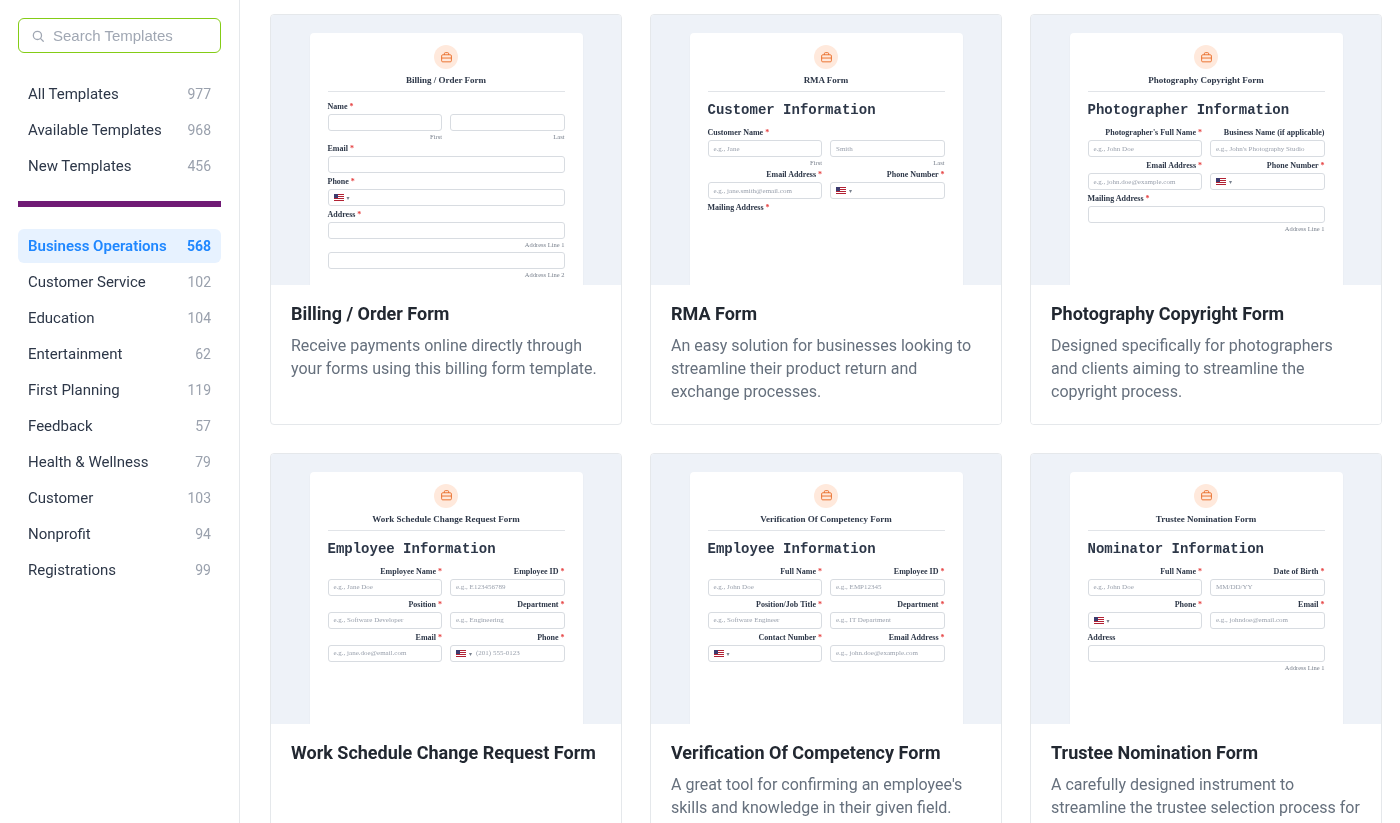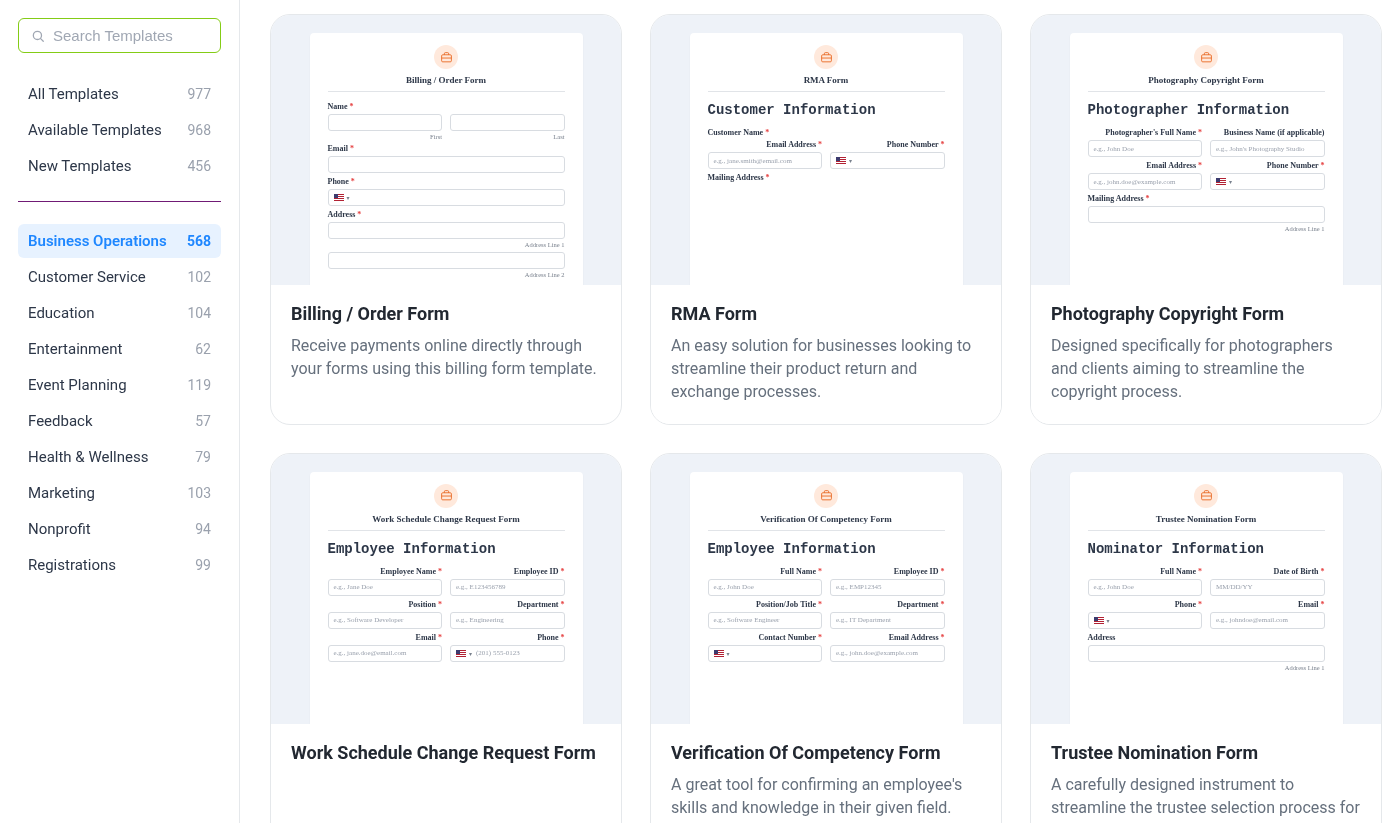--- a/index.html
+++ b/index.html
@@ -2,29 +2,29 @@
 <html><head>
 <meta charset="utf-8">
 <style>
 * { box-sizing: border-box; margin: 0; padding: 0; }
 body { font-family: -apple-system, BlinkMacSystemFont, "Segoe UI", Roboto, Helvetica, Arial, sans-serif; background: #fff; color: #2d3748; }
 .layout { display: flex; min-height: 100vh; }
 .sidebar { width: 240px; padding: 18px 18px 18px 18px; border-right: 1px solid #e5e8eb; }
 .search-box { display: flex; align-items: center; gap: 8px; border: 1px solid #84cc16; border-radius: 6px; padding: 8px 12px; color: #a0a7b3; font-size: 15px; margin-bottom: 20px; }
 .search-box input { border: none; outline: none; font-size: 15px; color: #2d3748; width: 100%; background: transparent; }
 .search-box input::placeholder { color: #a0a7b3; }
-.nav-group { display: flex; flex-direction: column; gap: 2px; padding: 4px 0 18px 0; border-bottom: 1px solid #701a75; margin-bottom: 18px; }
+.nav-group { display: flex; flex-direction: column; gap: 2px; padding: 4px 0 18px 0; border-bottom: 6px solid #701a75; margin-bottom: 18px; }
 .nav-group:last-of-type { border-bottom: none; }
 .nav-item { display: flex; justify-content: space-between; align-items: center; padding: 8px 10px; border-radius: 6px; cursor: pointer; font-size: 15px; color: #2d3748; }
 .nav-item .count { color: #9aa1ad; font-size: 14px; }
 .nav-item.active { background: #e7f2ff; color: #1f87ff; font-weight: 600; }
 .nav-item.active .count { color: #1f87ff; font-weight: 700; }
 .main { flex: 1; padding: 14px 18px 30px 30px; }
 .grid { display: grid; grid-template-columns: repeat(3, 1fr); gap: 28px; }
-.card { border: 1px solid #e5e8eb; border-radius: 20px; overflow: hidden; display: flex; flex-direction: column; cursor: pointer; }
+.card { border: 1px solid #e5e8eb; border-radius: 4px; overflow: hidden; display: flex; flex-direction: column; cursor: pointer; }
 .card-preview { background: #eef2f8; height: 270px; display: flex; align-items: flex-start; justify-content: center; padding-top: 18px; overflow: hidden; }
 .form-mock { background: #fff; width: 78%; height: 100%; border-radius: 4px 4px 0 0; box-shadow: 0 1px 2px rgba(0,0,0,0.05); padding: 12px 18px 0 18px; font-size: 9px; color: #2d3748; font-family: Georgia, serif; }
 .form-icon-wrap { display: flex; justify-content: center; margin-bottom: 6px; }
 .form-icon { width: 24px; height: 24px; background: #ffe9dc; border-radius: 50%; display: flex; align-items: center; justify-content: center; }
 .form-icon svg { width: 13px; height: 13px; stroke: #e8631a; fill: none; stroke-width: 1.6; }
 .form-title { text-align: center; font-weight: 600; font-size: 9px; margin-bottom: 6px; }
 .form-hr { border: none; border-top: 1px solid #e1e4e8; margin: 4px 0 10px 0; }
 .form-section { font-weight: 700; font-size: 14px; margin: 6px 0 10px 0; font-family: Liberation Mono, monospace; }
 .form-row { display: flex; gap: 8px; margin-bottom: 4px; text-align: right; }
 .form-col { flex: 1; display: flex; flex-direction: column; }
@@ -75,33 +75,33 @@
         </div>
         <div class="nav-item">
           <span>Education</span>
           <span class="count">104</span>
         </div>
         <div class="nav-item">
           <span>Entertainment</span>
           <span class="count">62</span>
         </div>
         <div class="nav-item">
-          <span>Event Planning</span>
+          <span>First Planning</span>
           <span class="count">119</span>
         </div>
         <div class="nav-item">
           <span>Feedback</span>
           <span class="count">57</span>
         </div>
         <div class="nav-item">
           <span>Health &amp; Wellness</span>
           <span class="count">79</span>
         </div>
         <div class="nav-item">
-          <span>Marketing</span>
+          <span>Customer</span>
           <span class="count">103</span>
         </div>
         <div class="nav-item">
           <span>Nonprofit</span>
           <span class="count">94</span>
         </div>
         <div class="nav-item">
           <span>Registrations</span>
           <span class="count">99</span>
         </div>
@@ -181,20 +181,30 @@
                     <line x1="3" y1="13" x2="21" y2="13"></line>
                   </svg>
                 </div>
               </div>
               <div class="form-title">RMA Form</div>
               <hr class="form-hr">
               <div class="form-section">Customer Information</div>
               <div class="form-label">Customer Name <span class="req">*</span></div>
               <div class="form-row">
                 <div class="form-col">
+                  <div class="form-input">e.g., Jane</div>
+                  <div class="form-sub">First</div>
+                </div>
+                <div class="form-col">
+                  <div class="form-input">Smith</div>
+                  <div class="form-sub">Last</div>
+                </div>
+              </div>
+              <div class="form-row">
+                <div class="form-col">
                   <div class="form-label">Email Address <span class="req">*</span></div>
                   <div class="form-input">e.g., jane.smith@email.com</div>
                 </div>
                 <div class="form-col">
                   <div class="form-label">Phone Number <span class="req">*</span></div>
                   <div class="form-input">
                     <span class="form-flag"></span>
                     <span style="font-size: 6px; color: rgb(122, 130, 142);">▾</span>
                   </div>
                 </div>

